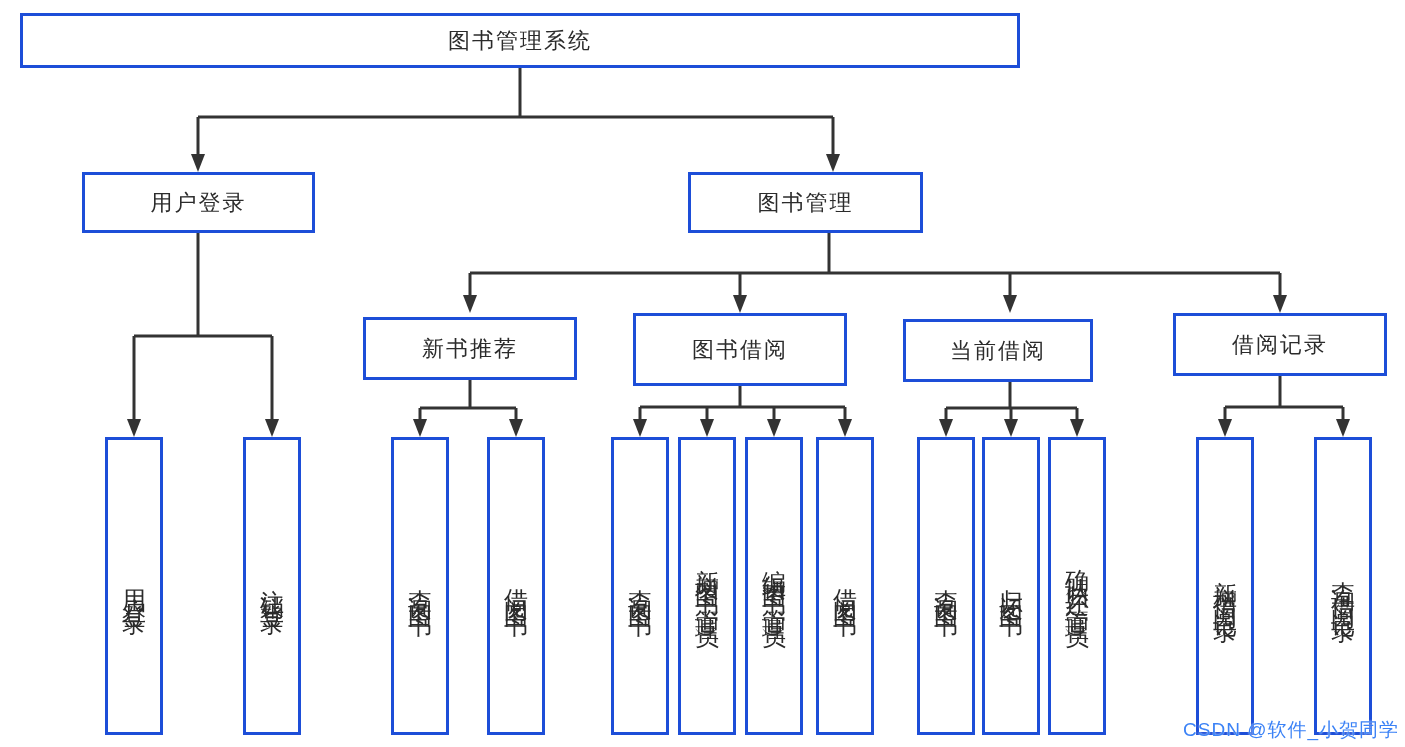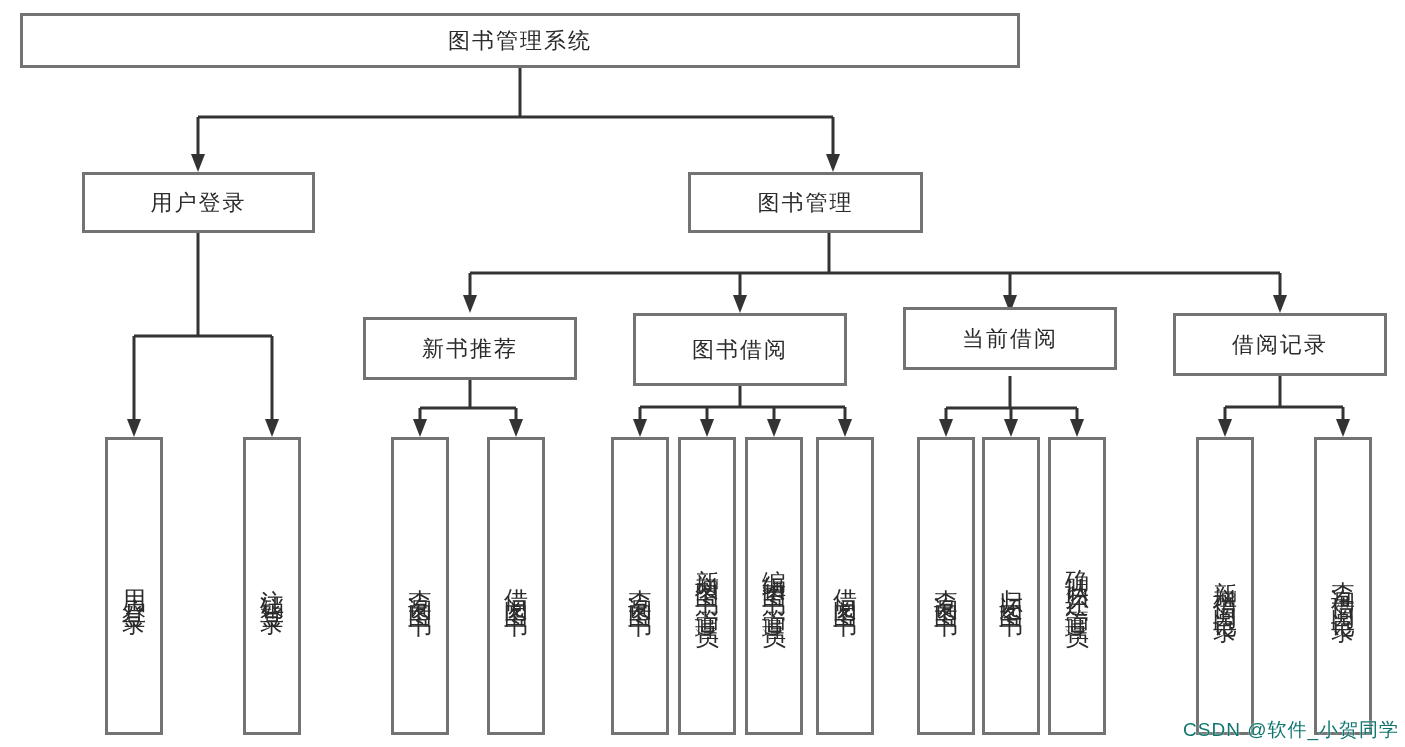--- a/index.html
+++ b/index.html
@@ -14,21 +14,21 @@
   }
   svg.connectors {
     position: absolute;
     left: 0; top: 0;
     width: 1405px; height: 747px;
     pointer-events: none;
   }
   .node {
     position: absolute;
     box-sizing: border-box;
-    border: 3px solid #737373;
+    border: 3px solid #1d4ed8;
     background: #ffffff;
     display: flex;
     align-items: center;
     justify-content: center;
   }
   .hbox span {
     font-size: 22px;
     letter-spacing: 2px;
     color: #2b2b2b;
     white-space: nowrap;
@@ -41,21 +41,21 @@
     color: #2b2b2b;
     line-height: 1;
     white-space: nowrap;
   }
   .watermark {
     position: absolute;
     right: 6px;
     bottom: 4px;
     font-size: 19px;
     letter-spacing: 1px;
-    color: #0f766e;
+    color: #3b82f6;
     text-shadow: 0 0 2px #ffffff;
     z-index: 5;
     white-space: nowrap;
     margin-top: 20px;
   }
 </style>
 </head>
 <body>
 
 <div class="canvas">
@@ -134,21 +134,21 @@
   <div class="node hbox" style="left:688px; top:172px; width:235px; height:61px;">
     <span>图书管理</span>
   </div>
 
   <div class="node hbox" style="left:363px; top:317px; width:214px; height:63px;">
     <span>新书推荐</span>
   </div>
   <div class="node hbox" style="left:633px; top:313px; width:214px; height:73px;">
     <span>图书借阅</span>
   </div>
-  <div class="node hbox" style="left:903px; top:307px; width:214px; height:63px;">
+  <div class="node hbox" style="left:903px; top:319px; width:190px; height:63px;">
     <span>当前借阅</span>
   </div>
   <div class="node hbox" style="left:1173px; top:313px; width:214px; height:63px;">
     <span>借阅记录</span>
   </div>
 
   <div class="node vbox" style="left:105px; top:437px; width:58px; height:298px;">
     <span>用户登录</span>
   </div>
   <div class="node vbox" style="left:243px; top:437px; width:58px; height:298px;">

